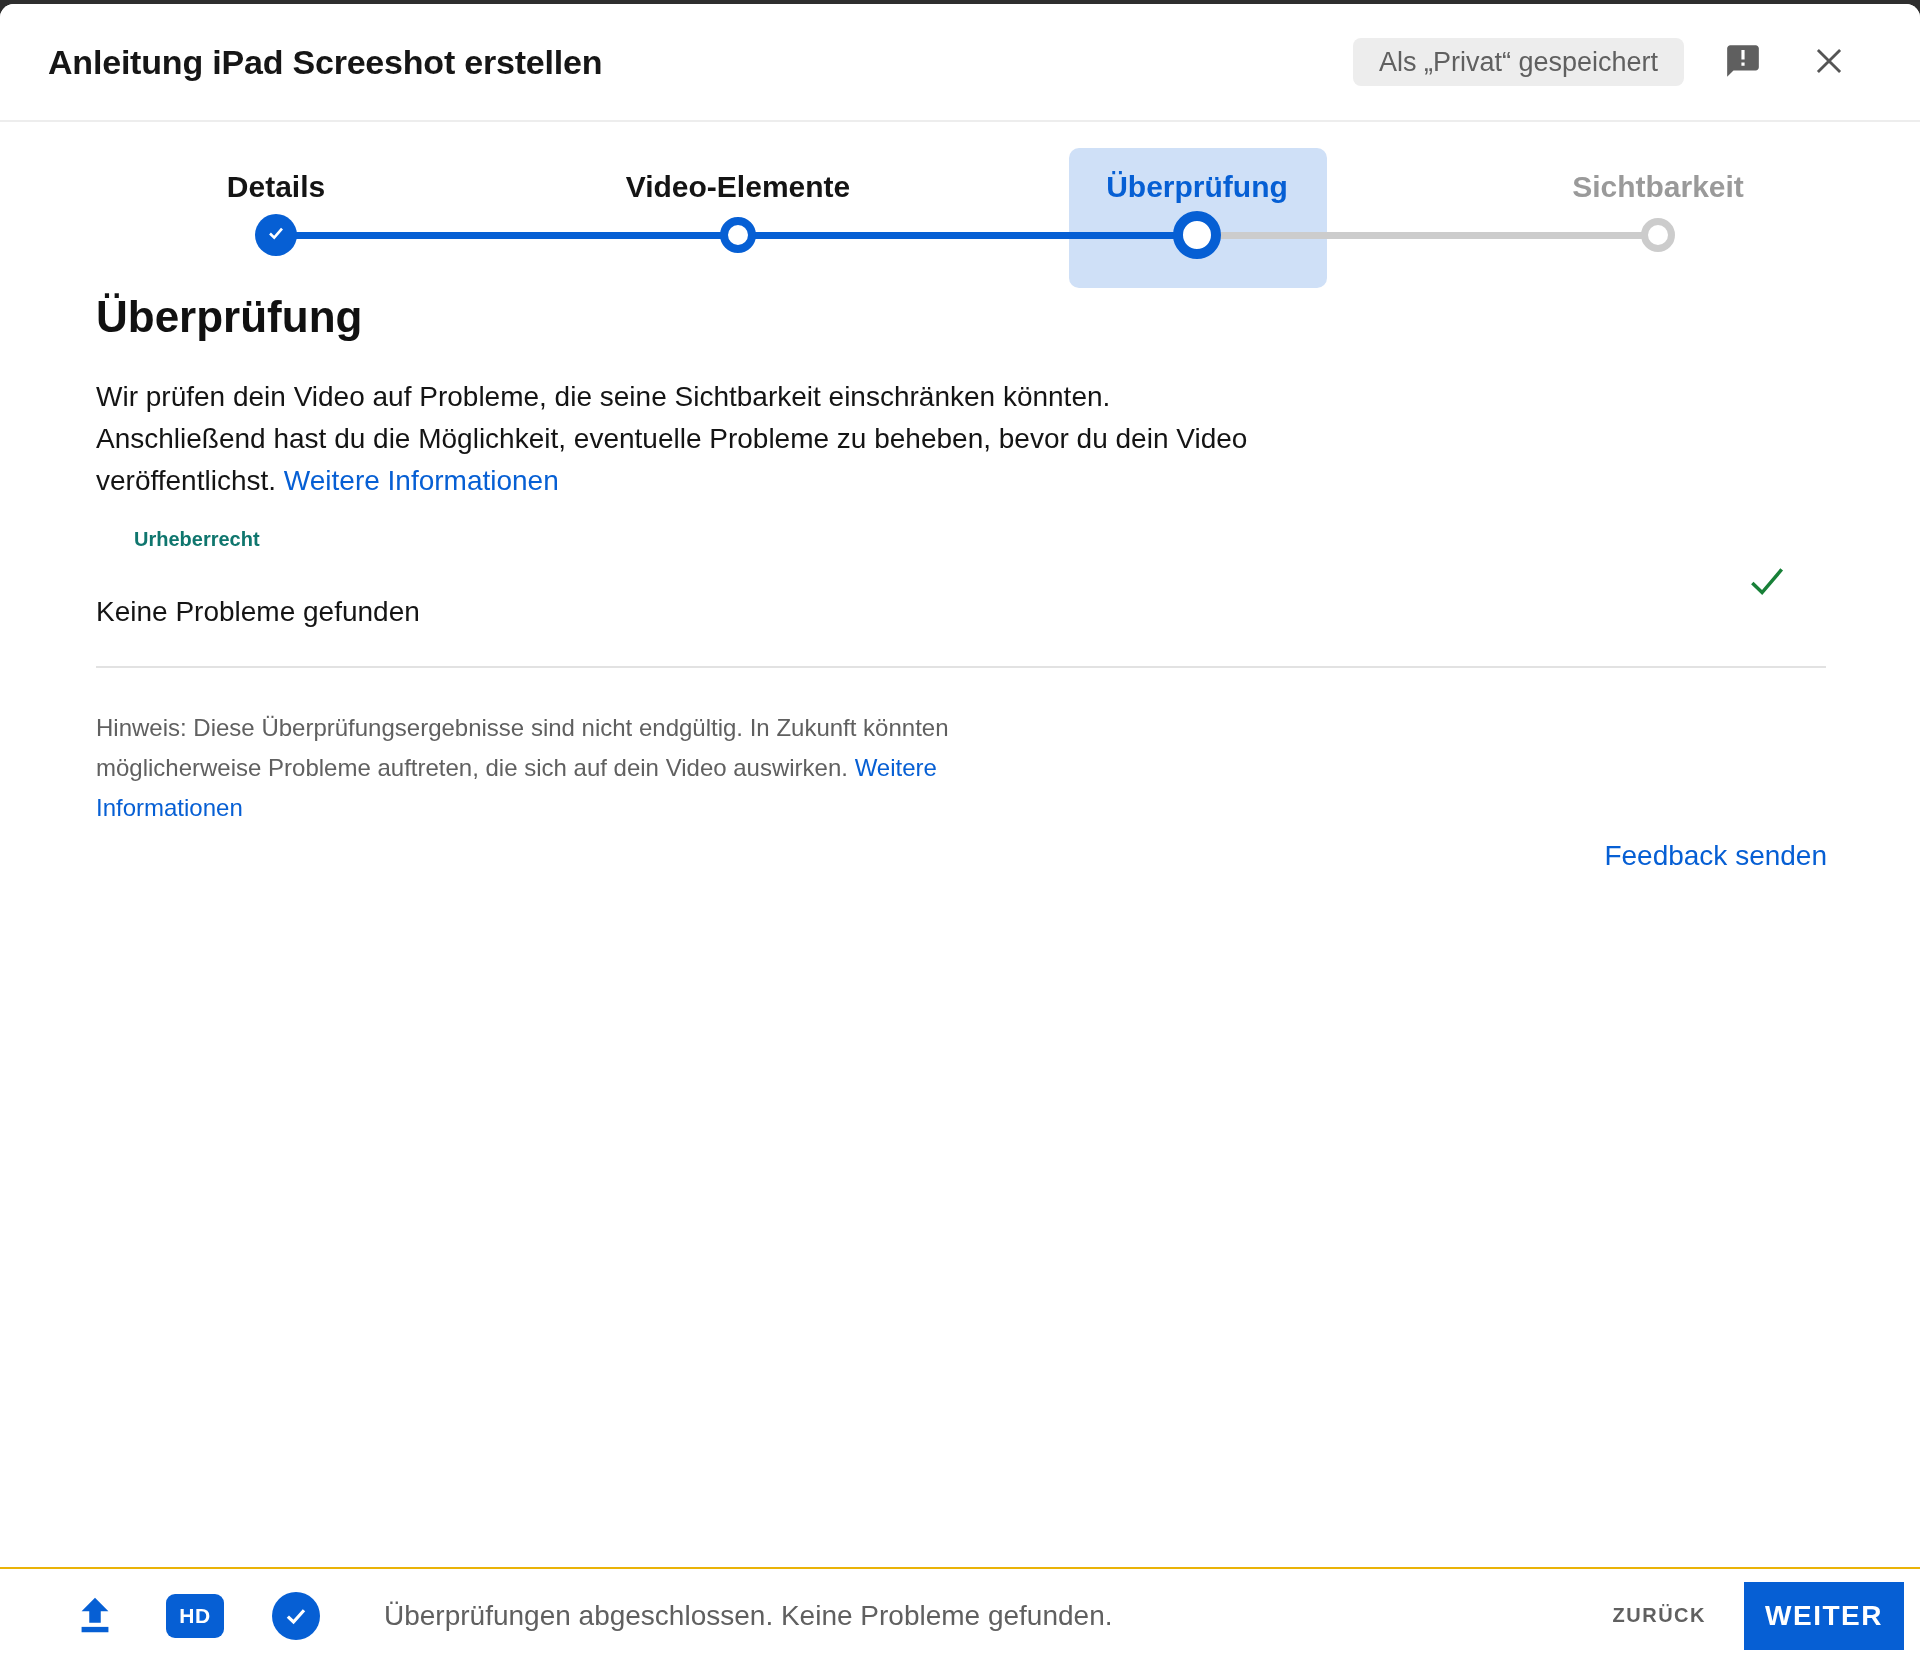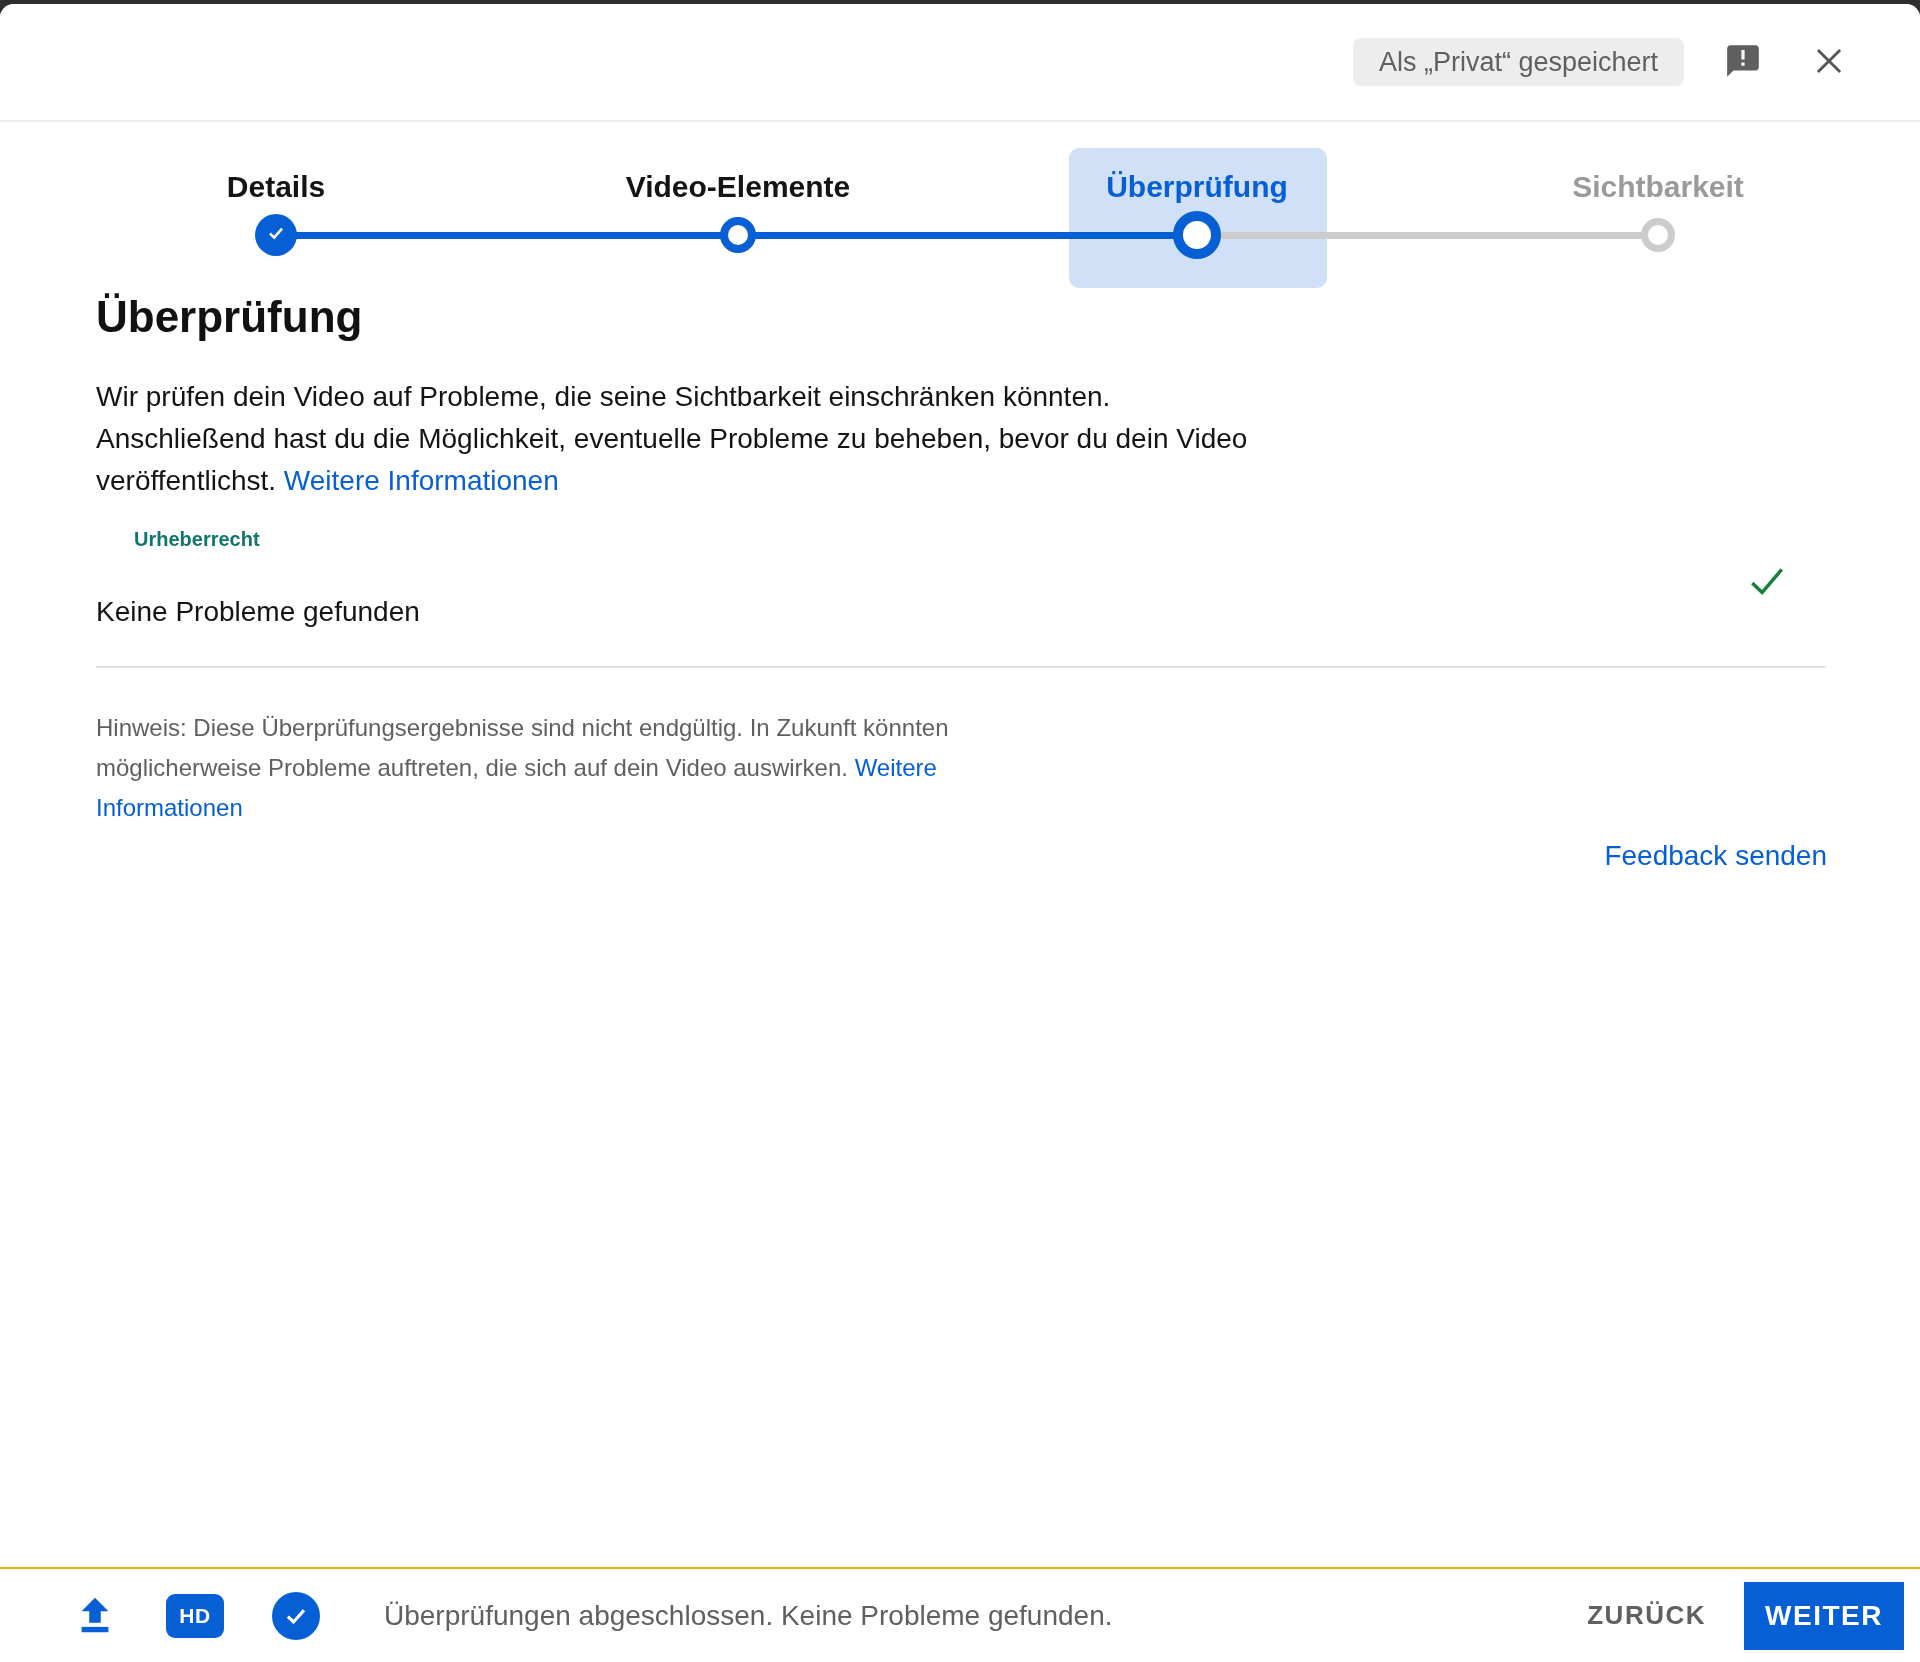--- a/index.html
+++ b/index.html
@@ -120,40 +120,41 @@
     width: 48px; height: 48px; margin-left: 48px;
     background: #065fd4; border-radius: 50%;
     display: flex; align-items: center; justify-content: center;
   }
   .upload-icn { margin-top: 2px; }
   .ftr-status { margin-left: 64px; font-size: 28px; color: #606060; }
   .back-btn {
     margin-left: auto;
     border: none; background: transparent;
     font-family: inherit;
-    font-size: 26px; font-weight: 700; letter-spacing: 1.5px;
+    font-size: 20px; font-weight: 700; letter-spacing: 1.5px;
     color: #606060; cursor: pointer;
     padding: 0 10px;
   }
   .next-btn {
     margin-left: 28px;
     width: 160px; height: 68px;
     border: none; border-radius: 0;
     background: #065fd4; color: #ffffff;
     font-family: inherit;
     font-size: 28px; font-weight: 700; letter-spacing: 1.5px;
     cursor: pointer;
   }
 </style>
 </head>
 <body>
 
 <div class="dialog">
 
   <div class="hdr">
+    <div class="hdr-title">Anleitung iPad Screeshot erstellen</div>
     <div class="hdr-right">
       <div class="saved-badge">Als „Privat“ gespeichert</div>
       <button class="icon-btn feedback-btn">
         <span>
           <svg width="38" height="38" viewBox="0 0 24 24">
             <path fill="#5f5f5f" fill-rule="evenodd" d="M20 2H4c-1.1 0-2 .9-2 2v18l4-4h14c1.1 0 2-.9 2-2V4c0-1.1-.9-2-2-2zm-7 9h-2V5h2v6zm0 4h-2v-2h2v2z"></path>
           </svg>
         </span>
       </button>
       <button class="icon-btn">

